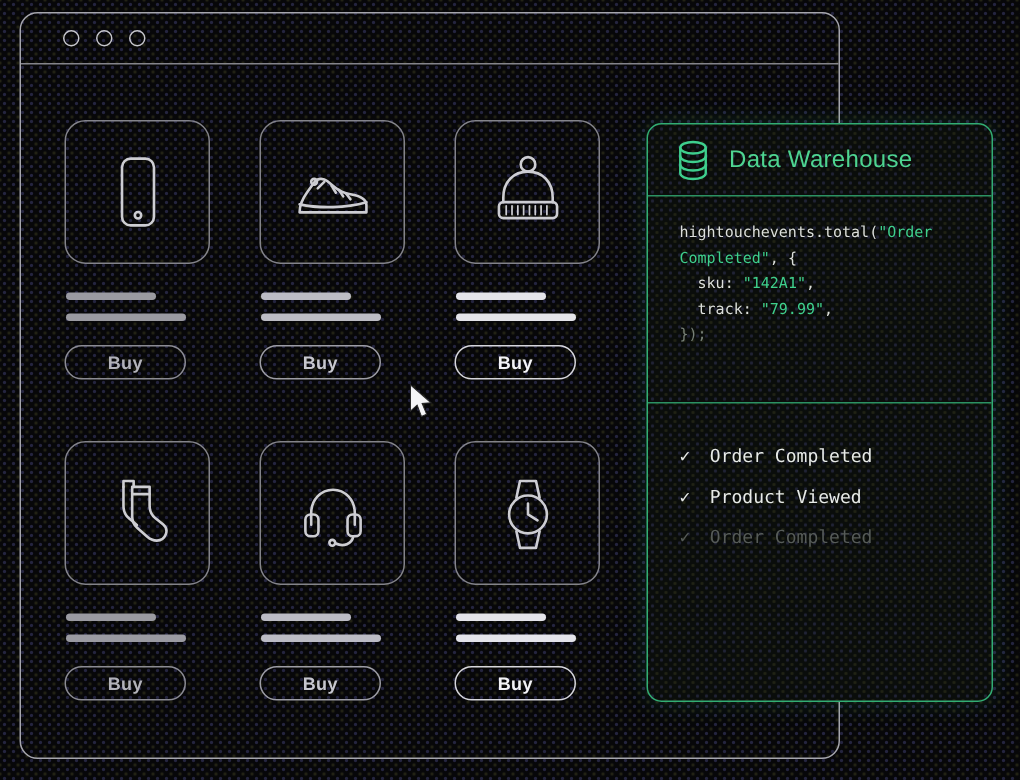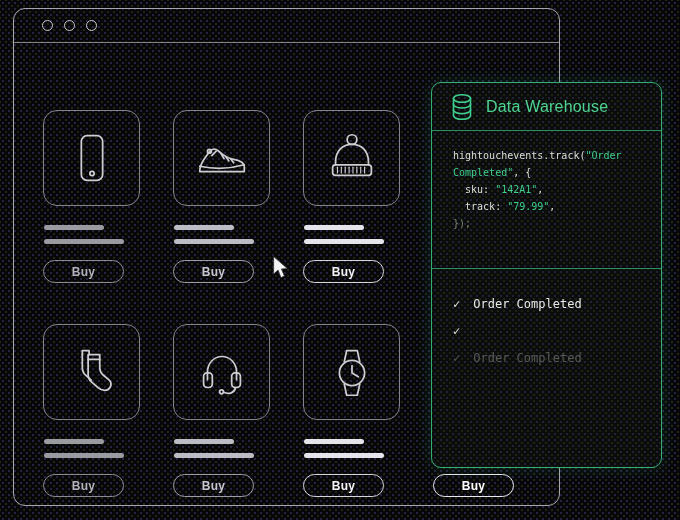--- a/index.html
+++ b/index.html
@@ -15,21 +15,21 @@
   }
   .window{
     position:absolute;left:13px;top:8px;width:547px;height:498px;
     box-sizing:border-box;border:1.5px solid #a6a6ad;border-radius:12px;
   }
   .titlebar{
     height:34px;box-sizing:border-box;border-bottom:1.5px solid #84848b;
     display:flex;align-items:center;gap:11px;padding-left:28px;
   }
   .win-dot{width:11px;height:11px;border:1.5px solid #c6c6cc;border-radius:50%;box-sizing:border-box;}
-  .content{position:absolute;left:0;top:35px;right:0;bottom:0;margin-top:30px;}
+  .content{position:absolute;left:0;top:35px;right:0;bottom:0;}
   .product-col{position:absolute;width:100px;}
   .c0{left:29px}.c1{left:159px}.c2{left:289px}.c3{left:419px}
   .r0{top:36px}.r1{top:250px}
   .card{
     width:97px;height:96px;box-sizing:border-box;border:1.5px solid #83838a;
     border-radius:14px;display:flex;align-items:center;justify-content:center;
     margin-bottom:19px;
   }
   .card svg{width:62px;height:62px;stroke:#cdcdd2;fill:none;stroke-width:1.8;stroke-linecap:round;stroke-linejoin:round;}
   .bar{height:5px;border-radius:2.5px;margin-left:1px;}
@@ -204,33 +204,34 @@
   <div class="panel-header">
     <svg width="24" height="28" viewBox="0 0 24 28">
       <ellipse cx="12" cy="5.5" rx="8.5" ry="3.8"></ellipse>
       <path d="M3.5,5.5 v17 c0,2.1 3.8,3.8 8.5,3.8 c4.7,0 8.5,-1.7 8.5,-3.8 v-17"></path>
       <path d="M3.5,11.2 c0,2.1 3.8,3.8 8.5,3.8 c4.7,0 8.5,-1.7 8.5,-3.8"></path>
       <path d="M3.5,16.9 c0,2.1 3.8,3.8 8.5,3.8 c4.7,0 8.5,-1.7 8.5,-3.8"></path>
     </svg>
     <span class="panel-title">Data Warehouse</span>
   </div>
   <div class="panel-code">
-    <div class="code-line"><span class="tk-plain">hightouchevents.track(</span><span class="tk-string">"Order</span></div>
+    <div class="code-line"><span class="tk-plain">hightouchevents.total(</span><span class="tk-string">"Order</span></div>
     <div class="code-line"><span class="tk-string">Completed"</span><span class="tk-plain">, {</span></div>
     <div class="code-line"><span class="tk-plain">  sku: </span><span class="tk-string">"142A1"</span><span class="tk-plain">,</span></div>
     <div class="code-line"><span class="tk-plain">  track: </span><span class="tk-string">"79.99"</span><span class="tk-plain">,</span></div>
     <div class="code-line"><span class="tk-dim">});</span></div>
   </div>
   <div class="panel-list">
     <div class="event-row ev-active">
       <span>✓</span>
       <span>Order Completed</span>
     </div>
     <div class="event-row ev-active">
       <span>✓</span>
+      <span>Product Viewed</span>
     </div>
     <div class="event-row ev-dim">
       <span>✓</span>
       <span>Order Completed</span>
     </div>
   </div>
 </div>
 
 <div class="cursor">
   <svg width="17" height="24" viewBox="0 0 14 21">

